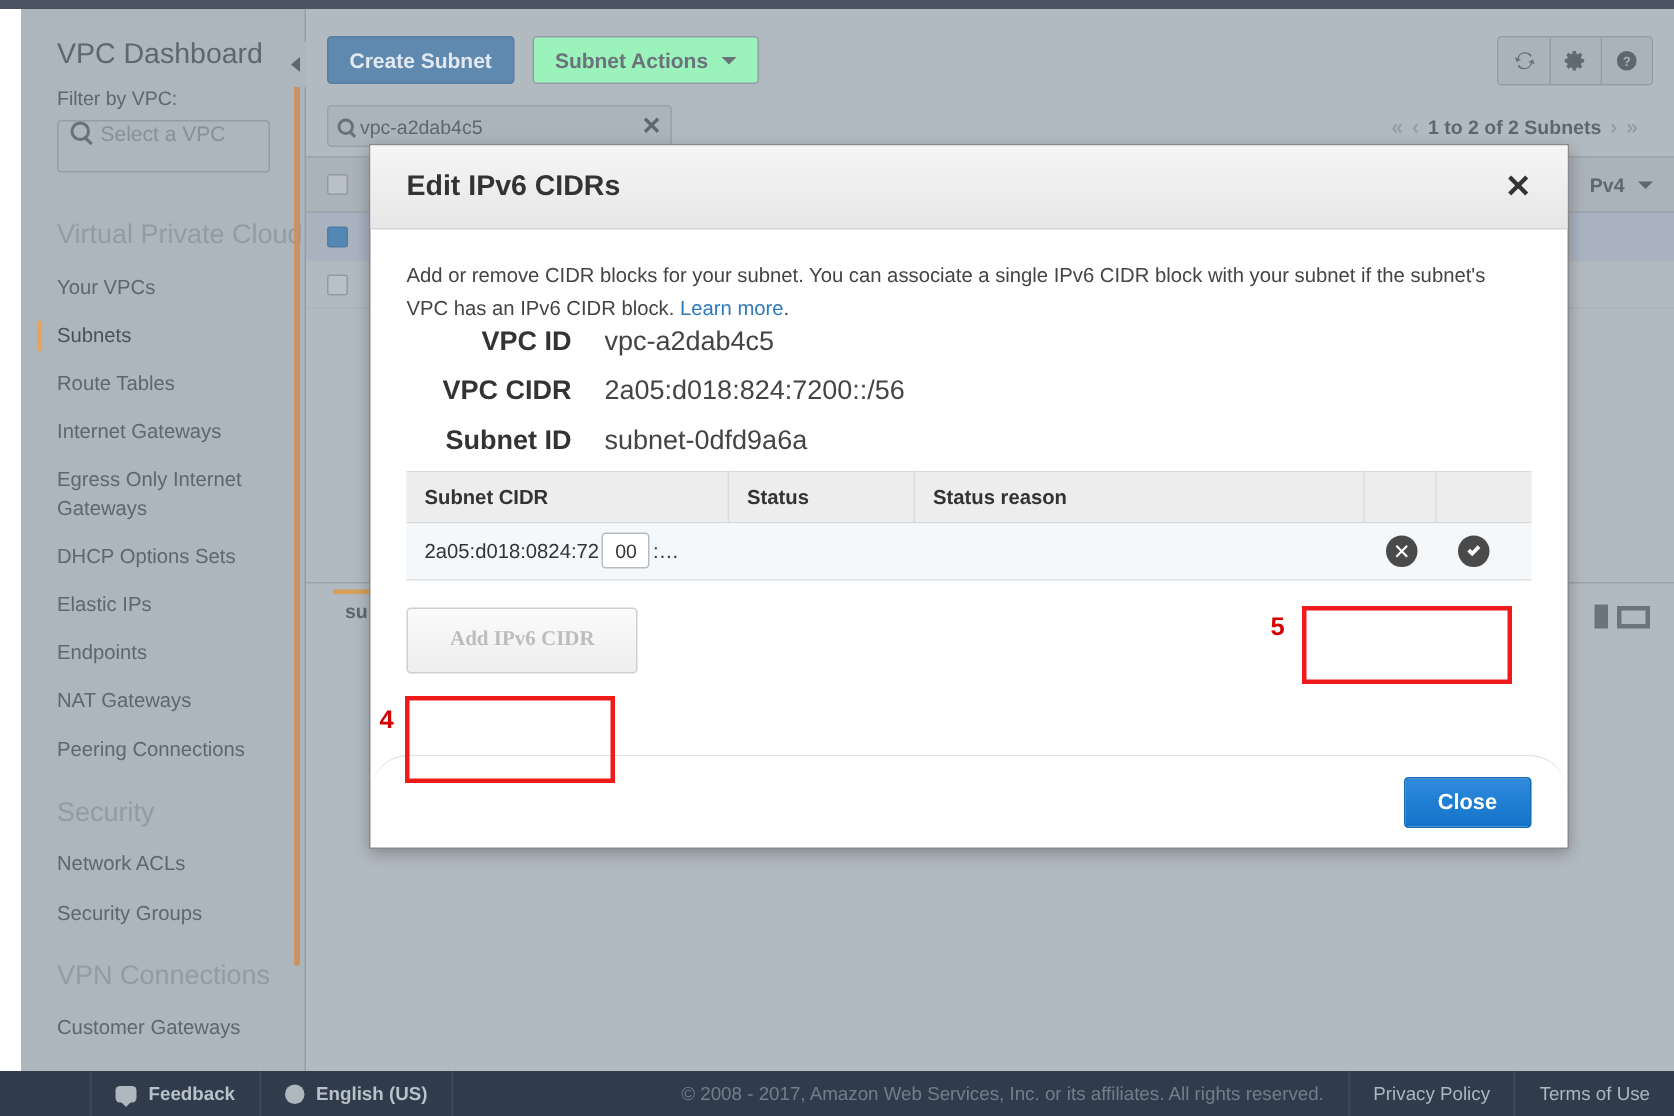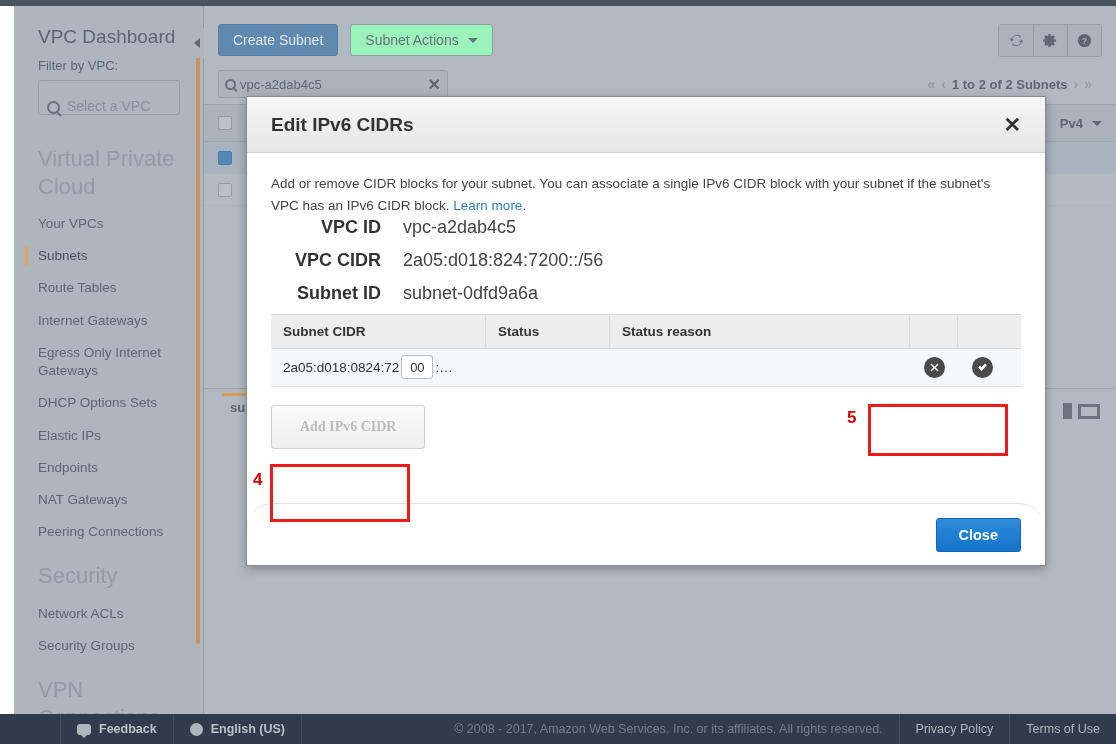--- a/index.html
+++ b/index.html
@@ -25,26 +25,26 @@
     position:absolute; left:14px; top:6px; width:190px; height:708px;
     background:#9ba5af;
     overflow:hidden;
   }
   .sidebar-inner { padding:14px 0 0 0; }
   .sb-title { font-size:19px; color:#3b4651; padding:6px 0 10px 24px; font-weight:400; }
   .sb-filter-label { font-size:13px; color:#3b4651; padding:0 0 7px 24px; }
   .sb-search {
     margin:0 24px 16px 24px; height:35px; background:#9ba5af;
     border:1px solid #7e8892; border-radius:3px;
-    display:flex; align-items:flex-end; padding:0 8px;
+    display:flex; align-items:flex-start; padding:0 8px;
   }
   .sb-search .mag { width:13px; height:13px; border:2px solid #48525c; border-radius:50%; position:relative; margin-right:7px; flex:none;}
   .sb-search .mag:after { content:""; position:absolute; width:2px; height:6px; background:#48525c; right:-2px; bottom:-5px; transform:rotate(-45deg); }
   .sb-search span { color:#6e7882; font-size:14px; }
-  .sb-group { font-size:22px; color:#7c858f; padding:14px 0 8px 24px; line-height:1.25; }
+  .sb-group { font-size:18px; color:#7c858f; padding:14px 0 8px 24px; line-height:1.25; }
   .sb-item {
     font-size:13.5px; color:#3b4651; padding:7px 10px 7px 24px;
     line-height:1.35; position:relative; cursor:pointer;
   }
   .sb-item.active { color:#1f2a35; }
   .sb-item.active:before {
     content:""; position:absolute; left:11px; top:6px; bottom:6px; width:3px; background:#e08f3a;
   }
   .sb-scroll {
     position:absolute; right:4px; top:42px; width:4px; height:596px;
@@ -59,21 +59,21 @@
   }
   .collapse-handle .tri {
     width:0; height:0; border-top:5px solid transparent; border-bottom:5px solid transparent;
     border-right:6px solid #3b4651;
   }
 
   
   .content { position:absolute; left:204px; top:6px; right:0; bottom:30px; background:#a2abb4; }
   .toolbar { height:58px; display:flex; align-items:center; padding:10px 14px 0 14px; }
   .btn {
-    height:32px; border-radius:3px; padding:0 14px; font-size:14px; font-weight:normal;
+    height:32px; border-radius:3px; padding:0 14px; font-size:14px; font-weight:bold;
     display:flex; align-items:center; cursor:pointer; border:1px solid transparent;
   }
   .btn-primary { background:#3c6f9e; color:#dce5ee; border-color:#35618a; }
   .btn-secondary { background:#86efac; color:#4a545e; border:1px solid #7d8791; margin-left:12px; }
   .caret { width:0;height:0;border-left:5px solid transparent;border-right:5px solid transparent;border-top:5px solid #4a545e; margin-left:9px; }
 
   .icon-group { margin-left:auto; display:flex; border:1px solid #7d8791; border-radius:3px; overflow:hidden; }
   .icon-btn { width:34px; height:31px; background:#98a2ab; display:flex;align-items:center;justify-content:center; border-left:1px solid #7d8791; cursor:pointer;}
   .icon-btn:first-child { border-left:none; }
   .icon-btn svg { display:block; }

